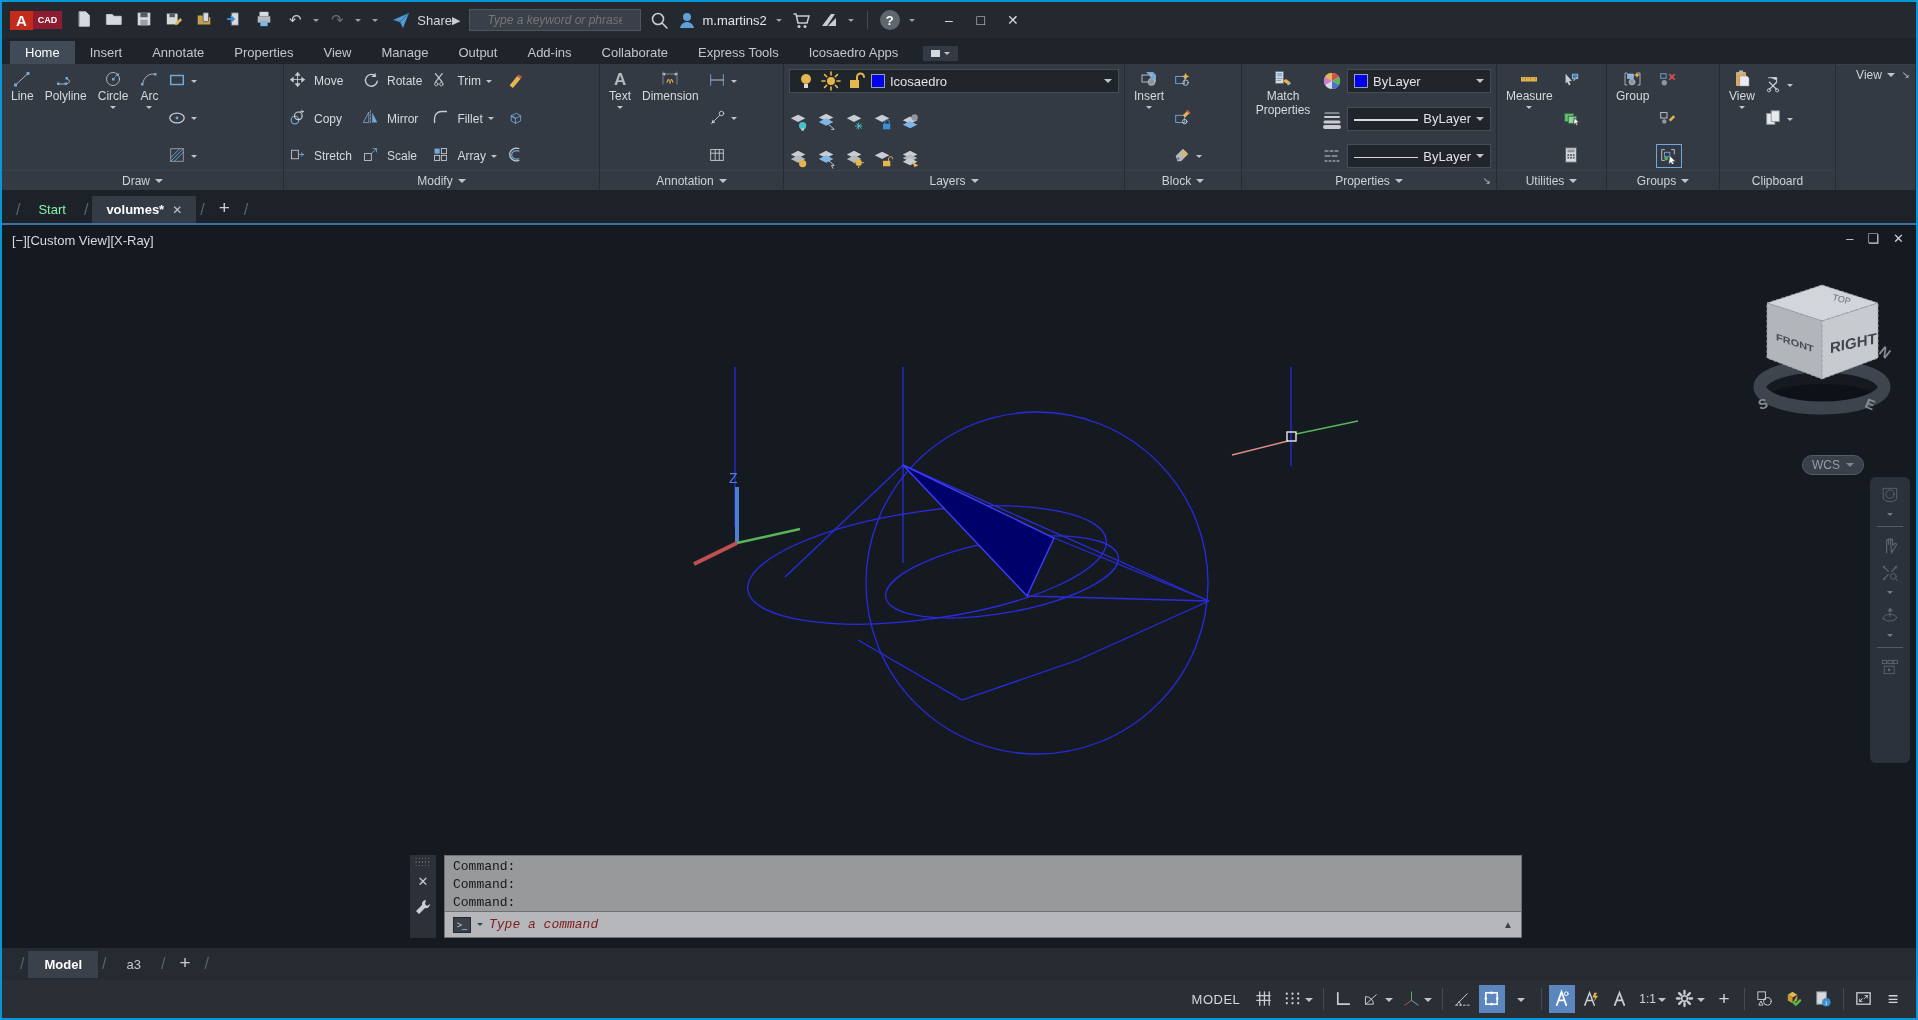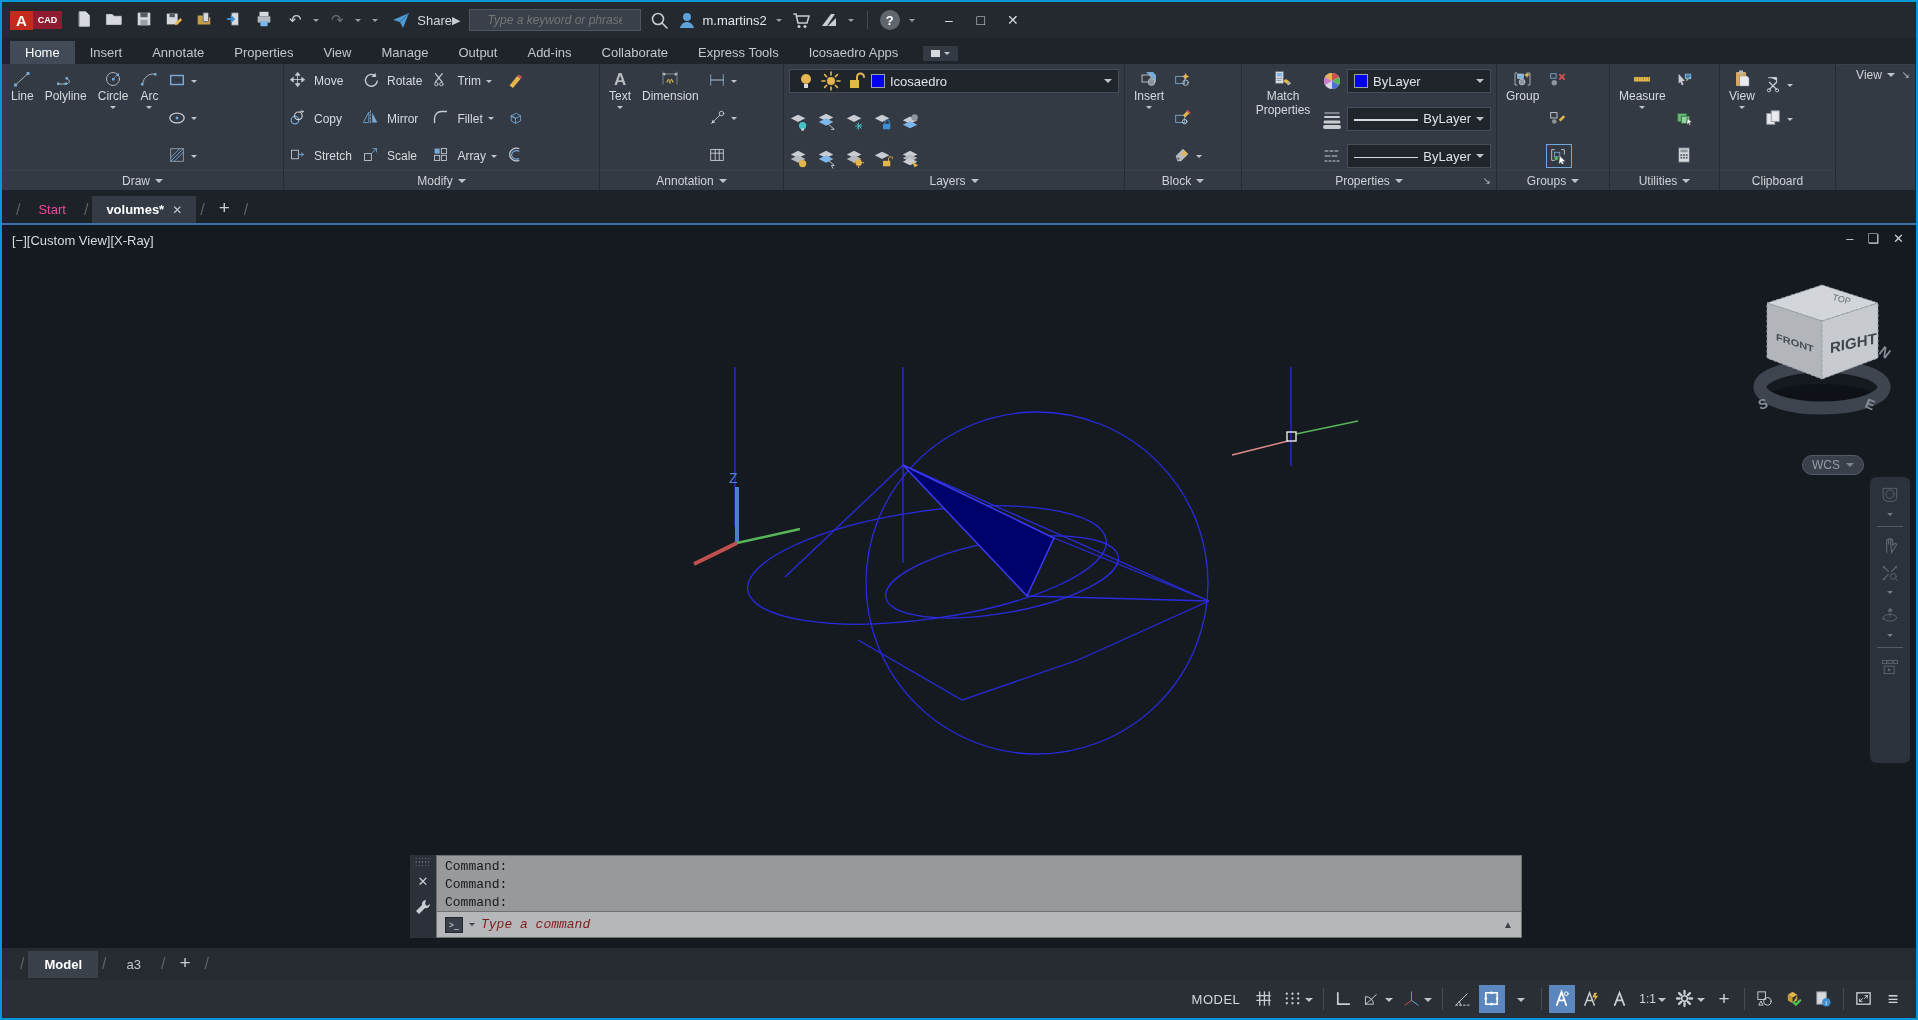--- a/index.html
+++ b/index.html
@@ -59,21 +59,21 @@
   .srow svg { width:17px; height:17px; }
   .combo { background:#20252c; border:1px solid #464d57; height:24px; display:flex; align-items:center;
            gap:5px; padding:0 6px; color:#dfe2e6; font-size:13px; }
   .combo .flex { flex:1; }
   .swatch { width:14px; height:14px; background:#0000ee; border:1px solid #9aa0a8; }
   .icongrid { display:flex; gap:8px; }
   .icongrid svg { width:22px; height:22px; }
 
   
   .filetabs { height:33px; background:#1d2228; display:flex; align-items:flex-end; padding-left:10px; flex:0 0 auto; }
-  .ftab { display:flex; align-items:center; gap:8px; padding:6px 14px; font-size:13px; color:#ec4899; }
+  .ftab { display:flex; align-items:center; gap:8px; padding:6px 14px; font-size:13px; color:#86efac; }
   .ftab.active { background:#343b44; color:#fff; font-weight:bold; }
   .ftab .x { font-weight:normal; color:#c3c7cd; font-size:12px; }
   .fslash { color:#5a626d; font-size:16px; padding:4px 4px; }
   .fplus { color:#c9cdd3; font-size:19px; padding:2px 10px 4px; }
 
   
   .viewport { position:relative; flex:1; background:#151a21; border-top:2px solid #3f6fa7; overflow:hidden; }
   .vp-label { position:absolute; left:10px; top:8px; color:#d8dadd; font-size:13px; }
   .vp-controls { position:absolute; right:12px; top:6px; display:flex; gap:14px; color:#cfd3d8; font-size:13px; }
   .drawing { position:absolute; left:0; top:0; }
@@ -89,21 +89,21 @@
             background:rgba(72,80,92,.45); border-radius:6px; display:flex; flex-direction:column;
             align-items:center; padding:6px 0; gap:7px; }
   .navbar svg { width:24px; height:24px; opacity:.5; }
   .nav-sep { width:26px; height:1px; background:rgba(160,168,178,.35); }
 
   
   .cmdwin { position:absolute; left:408px; top:630px; width:1112px; display:flex; }
   .cmd-rail { width:26px; background:#2c3139; display:flex; flex-direction:column; align-items:center; padding-top:3px; gap:8px; }
   .cmd-rail .grip { color:#8d939c; font-size:8px; letter-spacing:1px; line-height:4px; text-align:center; }
   .cmd-rail .rx { color:#c9cdd3; font-size:13px; }
-  .cmd-main { flex:1; display:flex; flex-direction:column; }
+  .cmd-main { flex:1; display:flex; flex-direction:column;margin-left:8px; }
   .cmd-hist { background:#97999b; border:1px solid #6e7072; padding:2px 8px; height:57px;
               font-family:"Liberation Mono", monospace; font-size:13px; color:#16181a; line-height:18px; }
   .cmd-input { background:#b5b7ba; border:1px solid #6e7072; border-top:none; height:26px;
                display:flex; align-items:center; padding:0 8px; gap:6px; }
   .cmd-input .ph { flex:1; font-family:"Liberation Mono", monospace; font-style:italic; font-size:13px; color:#7f1d1d; }
   .cmd-chip { width:18px; height:16px; background:#3a404a; border:1px solid #23272e; display:flex; align-items:center; justify-content:center; color:#cfd3d8; font-size:9px; }
   .cmd-up { color:#3d424a; font-size:10px; }
 
   
   .layouttabs { height:32px; background:#262b31; display:flex; align-items:center; padding-left:14px; flex:0 0 auto; }
@@ -775,20 +775,76 @@
           </div>
         </div>
       </div>
       <div class="panel-label">
           <span>Properties</span>
           <span class="caret"></span>
           <span class="launcher">↘</span>
         </div>
     </div>
 
+    <div class="panel" style="width:110px">
+      <div class="panel-body">
+        <div class="bigbtn">
+          <span class="bicon" style="display: inline-flex; width: 20px; height: 20px;">
+              <svg viewBox="0 0 40 40" width="100%" height="100%" fill="none" stroke-linecap="round">
+                <rect x="4" y="16" width="32" height="9" fill="#e3b64e"></rect>
+                <path d="M8 16v4M13 16v6M18 16v4M23 16v6M28 16v4M33 16v6" stroke="#8a6a1e"></path>
+              </svg>
+            </span>
+          <span>Measure</span>
+            <span class="caret sm"></span>
+        </div>
+        <div class="vcol">
+          <span class="minibtn">
+              <span style="display: inline-flex; width: 20px; height: 20px;">
+                <svg viewBox="0 0 20 20" width="100%" height="100%" fill="none" stroke-linecap="round">
+                  <path d="M4 3l7 8-3.2.3L9.6 15l-2 .8-1.7-3.6L4 14z" fill="#c9cdd3"></path>
+                  <rect x="11" y="3" width="7" height="6" fill="#7db6e8"></rect>
+                  <path d="M12.5 4.5h4M12.5 6h4M12.5 7.5h2.5" stroke="#2b4a66" stroke-width=".8"></path>
+                  <path d="M12 11l2-3 1 2z" fill="#e3b64e"></path>
+                </svg>
+              </span>
+            </span>
+          <span class="minibtn">
+              <span style="display: inline-flex; width: 20px; height: 20px;">
+                <svg viewBox="0 0 20 20" width="100%" height="100%" fill="none" stroke-linecap="round">
+                  <rect x="3" y="5" width="10" height="9" fill="#6db87a" stroke="#2f6e3c" stroke-dasharray="2 1.5"></rect>
+                  <rect x="7" y="8" width="9" height="8" fill="#8fd49c" stroke="#2f6e3c"></rect>
+                  <path d="M14 10l5 5-2.6.2 1.3 2.5-1.5.7-1.3-2.5-1.9 1.6z" fill="#fff" stroke="#444"></path>
+                </svg>
+              </span>
+            </span>
+          <span class="minibtn">
+              <span style="display: inline-flex; width: 20px; height: 20px;">
+                <svg viewBox="0 0 20 20" width="100%" height="100%" fill="none" stroke-linecap="round">
+                  <rect x="4" y="2" width="12" height="16" fill="#d6d9dd" stroke="#565c64"></rect>
+                  <rect x="6" y="4" width="8" height="3" fill="#8f959c"></rect>
+                  <g fill="#565c64">
+                    <rect x="6" y="9" width="2" height="2"></rect>
+                    <rect x="9" y="9" width="2" height="2"></rect>
+                    <rect x="12" y="9" width="2" height="2"></rect>
+                    <rect x="6" y="12" width="2" height="2"></rect>
+                    <rect x="9" y="12" width="2" height="2"></rect>
+                    <rect x="12" y="12" width="2" height="2"></rect>
+                  </g>
+                </svg>
+              </span>
+            </span>
+        </div>
+      </div>
+      <div class="panel-label">
+          <span>Utilities</span>
+          <span class="caret"></span>
+        </div>
+    </div>
+
     <div class="panel" style="width:113px">
       <div class="panel-body">
         <div class="bigbtn">
           <span class="bicon" style="display: inline-flex; width: 20px; height: 20px;">
               <svg viewBox="0 0 40 40" width="100%" height="100%" fill="none" stroke-linecap="round">
                 <path d="M8 8H4v24h4M30 8h4v24h-4" stroke="#c9cdd3" stroke-width="1.6"></path>
                 <rect x="9" y="10" width="12" height="9" fill="#7db6e8" stroke="#d6d9dd"></rect>
                 <circle cx="18" cy="26" r="6" fill="#8f959c" stroke="#d6d9dd"></circle>
                 <path d="M28 6l1.8 4L34 12l-4.2 2L28 18l-1.8-4L22 12l4.2-2z" fill="#e3b64e"></path>
               </svg>
@@ -821,76 +877,20 @@
                   <rect x="6" y="7" width="6" height="5" stroke="#73a9d8"></rect>
                   <circle cx="8" cy="14" r="2" fill="#58b558"></circle>
                   <path d="M12 11l6 6-3 .2 1.6 3-1.8.8-1.5-3L11 20z" fill="#fff" stroke="#565c64" stroke-width=".6"></path>
                 </svg>
               </span>
             </span>
         </div>
       </div>
       <div class="panel-label">
           <span>Groups</span>
-          <span class="caret"></span>
-        </div>
-    </div>
-
-    <div class="panel" style="width:110px">
-      <div class="panel-body">
-        <div class="bigbtn">
-          <span class="bicon" style="display: inline-flex; width: 20px; height: 20px;">
-              <svg viewBox="0 0 40 40" width="100%" height="100%" fill="none" stroke-linecap="round">
-                <rect x="4" y="16" width="32" height="9" fill="#e3b64e"></rect>
-                <path d="M8 16v4M13 16v6M18 16v4M23 16v6M28 16v4M33 16v6" stroke="#8a6a1e"></path>
-              </svg>
-            </span>
-          <span>Measure</span>
-            <span class="caret sm"></span>
-        </div>
-        <div class="vcol">
-          <span class="minibtn">
-              <span style="display: inline-flex; width: 20px; height: 20px;">
-                <svg viewBox="0 0 20 20" width="100%" height="100%" fill="none" stroke-linecap="round">
-                  <path d="M4 3l7 8-3.2.3L9.6 15l-2 .8-1.7-3.6L4 14z" fill="#c9cdd3"></path>
-                  <rect x="11" y="3" width="7" height="6" fill="#7db6e8"></rect>
-                  <path d="M12.5 4.5h4M12.5 6h4M12.5 7.5h2.5" stroke="#2b4a66" stroke-width=".8"></path>
-                  <path d="M12 11l2-3 1 2z" fill="#e3b64e"></path>
-                </svg>
-              </span>
-            </span>
-          <span class="minibtn">
-              <span style="display: inline-flex; width: 20px; height: 20px;">
-                <svg viewBox="0 0 20 20" width="100%" height="100%" fill="none" stroke-linecap="round">
-                  <rect x="3" y="5" width="10" height="9" fill="#6db87a" stroke="#2f6e3c" stroke-dasharray="2 1.5"></rect>
-                  <rect x="7" y="8" width="9" height="8" fill="#8fd49c" stroke="#2f6e3c"></rect>
-                  <path d="M14 10l5 5-2.6.2 1.3 2.5-1.5.7-1.3-2.5-1.9 1.6z" fill="#fff" stroke="#444"></path>
-                </svg>
-              </span>
-            </span>
-          <span class="minibtn">
-              <span style="display: inline-flex; width: 20px; height: 20px;">
-                <svg viewBox="0 0 20 20" width="100%" height="100%" fill="none" stroke-linecap="round">
-                  <rect x="4" y="2" width="12" height="16" fill="#d6d9dd" stroke="#565c64"></rect>
-                  <rect x="6" y="4" width="8" height="3" fill="#8f959c"></rect>
-                  <g fill="#565c64">
-                    <rect x="6" y="9" width="2" height="2"></rect>
-                    <rect x="9" y="9" width="2" height="2"></rect>
-                    <rect x="12" y="9" width="2" height="2"></rect>
-                    <rect x="6" y="12" width="2" height="2"></rect>
-                    <rect x="9" y="12" width="2" height="2"></rect>
-                    <rect x="12" y="12" width="2" height="2"></rect>
-                  </g>
-                </svg>
-              </span>
-            </span>
-        </div>
-      </div>
-      <div class="panel-label">
-          <span>Utilities</span>
           <span class="caret"></span>
         </div>
     </div>
 
     <div class="panel" style="width:116px">
       <div class="panel-body">
         <div class="bigbtn">
           <span class="bicon" style="display: inline-flex; width: 20px; height: 20px;">
               <svg viewBox="0 0 40 40" width="100%" height="100%" fill="none" stroke-linecap="round">
                 <rect x="8" y="6" width="20" height="28" rx="2" fill="#d9a964"></rect>

